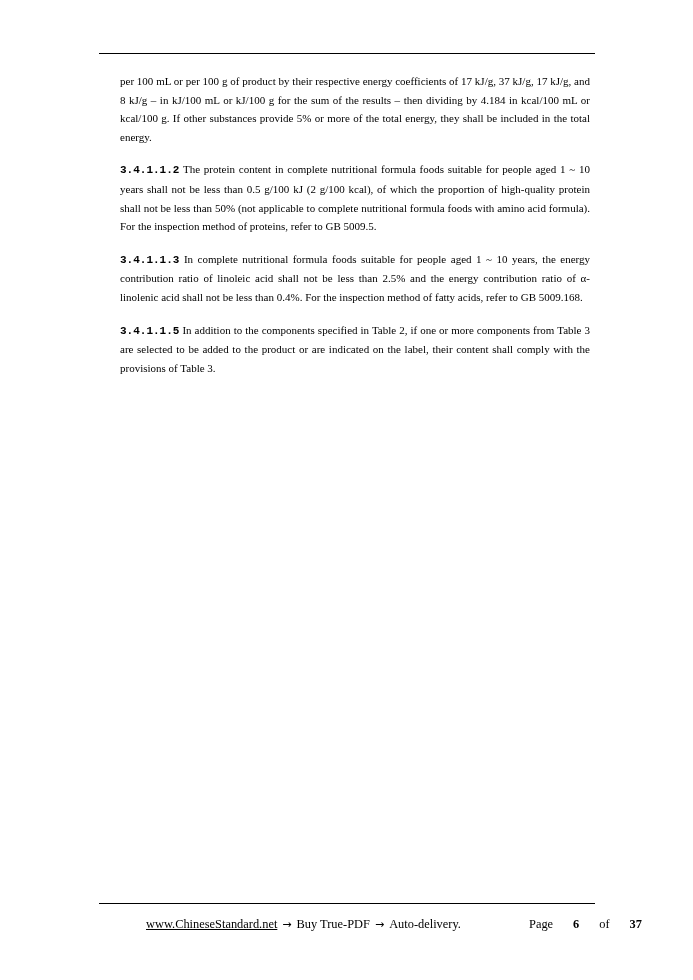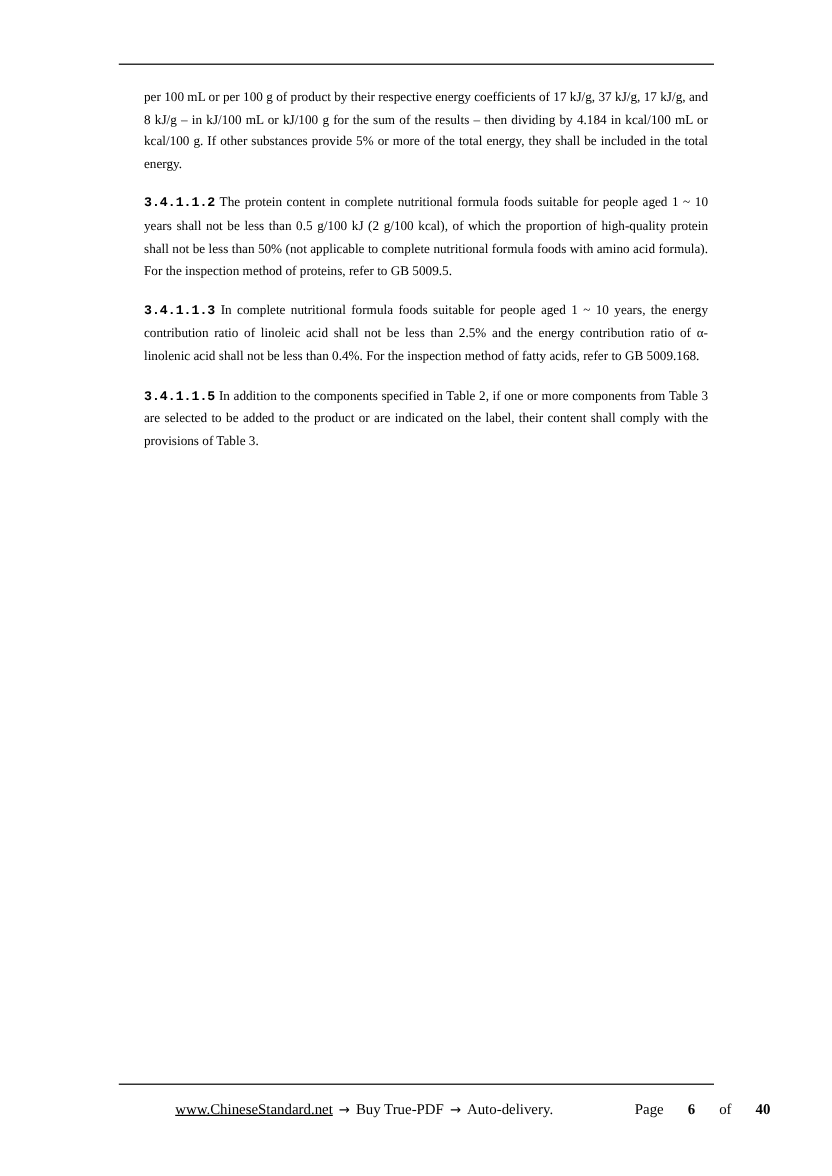--- a/index.html
+++ b/index.html
@@ -138,17 +138,17 @@
       <span class="footer-link">www.ChineseStandard.net</span>
       <span class="arrow">→</span>
       <span>Buy True-PDF</span>
       <span class="arrow">→</span>
       <span>Auto-delivery.</span>
     </div>
     <div class="footer-right">
       <span>Page</span>
       <span class="pg-num">6</span>
       <span>of</span>
-      <span class="pg-num">40</span>
+      <span class="pg-num">37</span>
     </div>
   </div>
 
 </div>
 
 </body></html>

